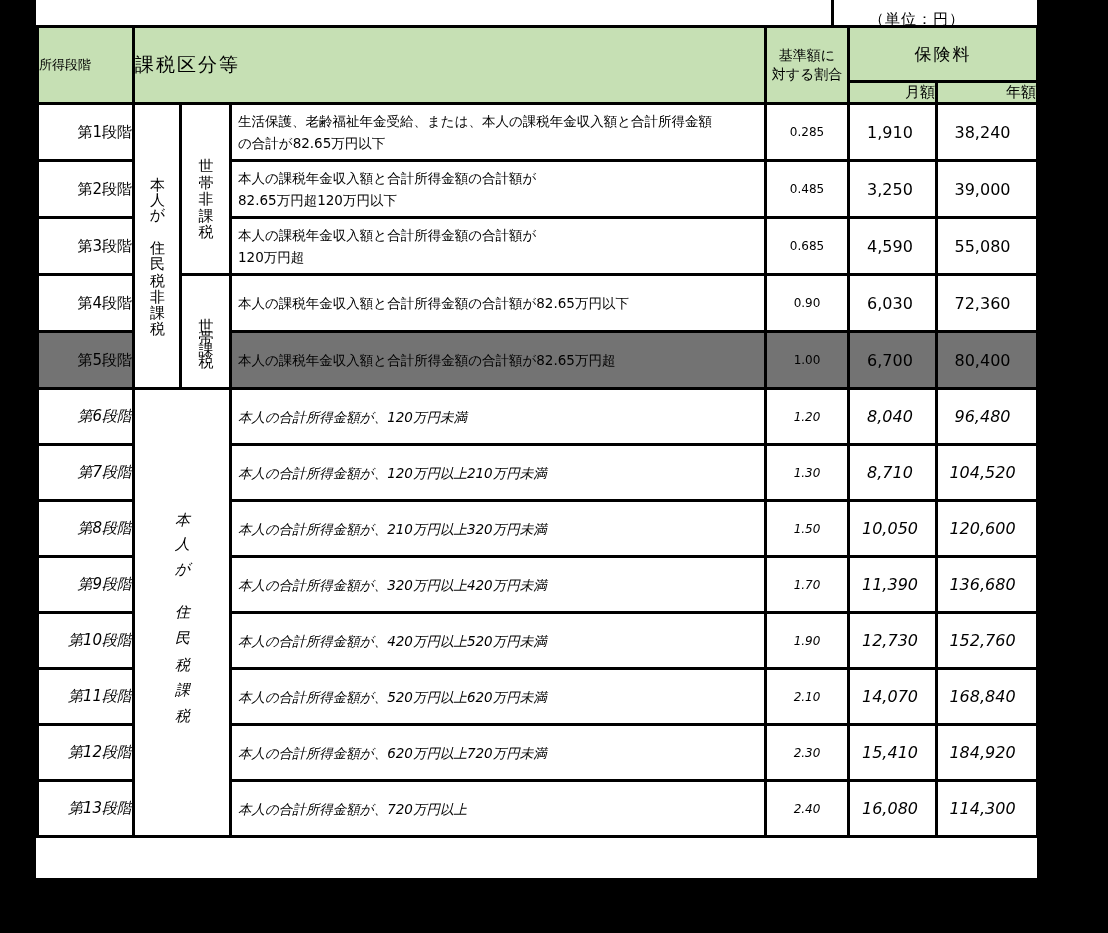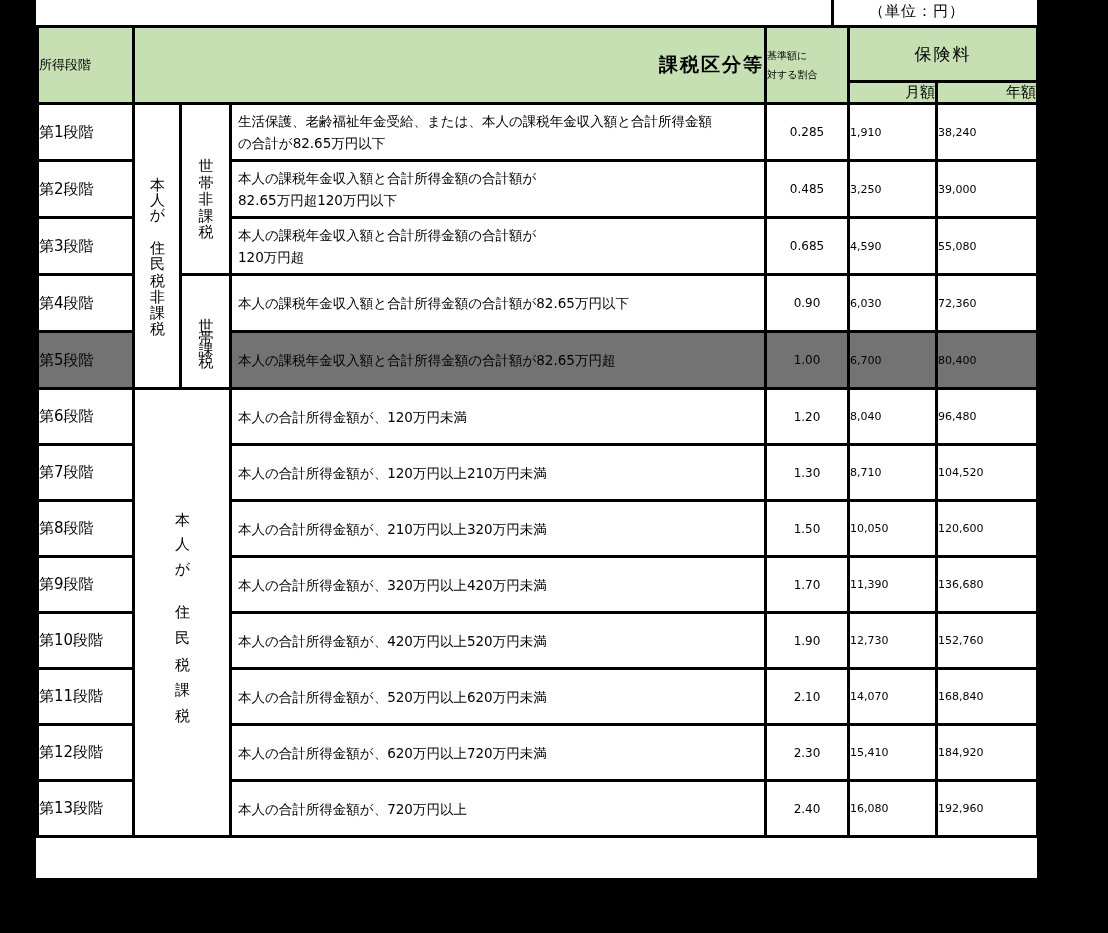--- a/index.html
+++ b/index.html
@@ -11,21 +11,21 @@
     font-family:"DejaVu Sans","Liberation Sans",sans-serif;
     color:#000;
   }
   .page{
     position:absolute;left:36px;top:0;
     width:1001px;height:878px;
     background:#fff;
   }
   .unit-band{position:relative;height:25px;}
   .unit-label{
-    position:absolute;right:72px;top:2px;
+    position:absolute;right:72px;top:10px;
     font-size:15px;letter-spacing:1px;
   }
   .unit-tick{position:absolute;left:795px;top:0;width:3px;height:25px;background:#000;}
 
   table.premium{
     border-collapse:collapse;
     table-layout:fixed;
     width:1000px;
   }
   .premium th,.premium td{
@@ -38,39 +38,39 @@
   col.c-g1{width:47px;}
   col.c-g2{width:50px;}
   col.c-desc{width:535px;}
   col.c-ratio{width:83px;}
   col.c-month{width:88px;}
   col.c-year{width:101px;}
 
   tr.hdr-main{height:55px;}
   tr.hdr-sub{height:19px;}
   tr.row-a{height:57px;}   
-  tr.row-b{height:56px;}   
+  tr.row-b{height:56px;font-style:italic;}   
 
   .green{background:#c6e0b4;}
   .hl{background:#737373;}
 
   th.stage-h{font-size:13px;text-align:left;}
-  th.cat-h{font-size:19px;text-align:right;letter-spacing:2px;font-weight:bold;}
-  th.ratio-h{font-size:10px;text-align:left;white-space:pre-line;line-height:19px;}
+  th.cat-h{font-size:19px;text-align:left;letter-spacing:2px;}
+  th.ratio-h{font-size:14px;text-align:center;white-space:pre-line;line-height:19px;}
   th.premium-h{font-size:17px;text-align:center;letter-spacing:2px;margin-left:44px;}
   th.sub-h{font-size:15px;text-align:right;}
 
-  td.stage{font-size:15px;text-align:left;}
+  td.stage{font-size:15px;text-align:right;}
   td.desc{
     font-size:13.5px;text-align:left;
     padding:2px 4px 2px 6px;
     white-space:pre-line;line-height:22px;margin-left:40px;
   }
   td.ratio{font-size:12px;text-align:center;}
-  td.money{font-size:11px;text-align:left;}
+  td.money{font-size:16px;text-align:center;}
   td.money.monthly{padding-right:5px;}
   td.money.yearly{padding-right:9px;}
 
   td.vcell{text-align:center;}
   td.vcell span{
     display:inline-block;
     writing-mode:vertical-rl;
     text-orientation:upright;
     font-size:15px;
     line-height:1;
@@ -204,17 +204,17 @@
       <td class="desc">本人の合計所得金額が、620万円以上720万円未満</td>
       <td class="ratio">2.30</td>
       <td class="money monthly">15,410</td>
       <td class="money yearly">184,920</td>
     </tr>
     <tr class="row-b">
       <td class="stage">第13段階</td>
       <td class="desc">本人の合計所得金額が、720万円以上</td>
       <td class="ratio">2.40</td>
       <td class="money monthly">16,080</td>
-      <td class="money yearly">192,960</td>
+      <td class="money yearly">114,300</td>
     </tr>
   </tbody>
     </table>
 </div>
 
 </body></html>

